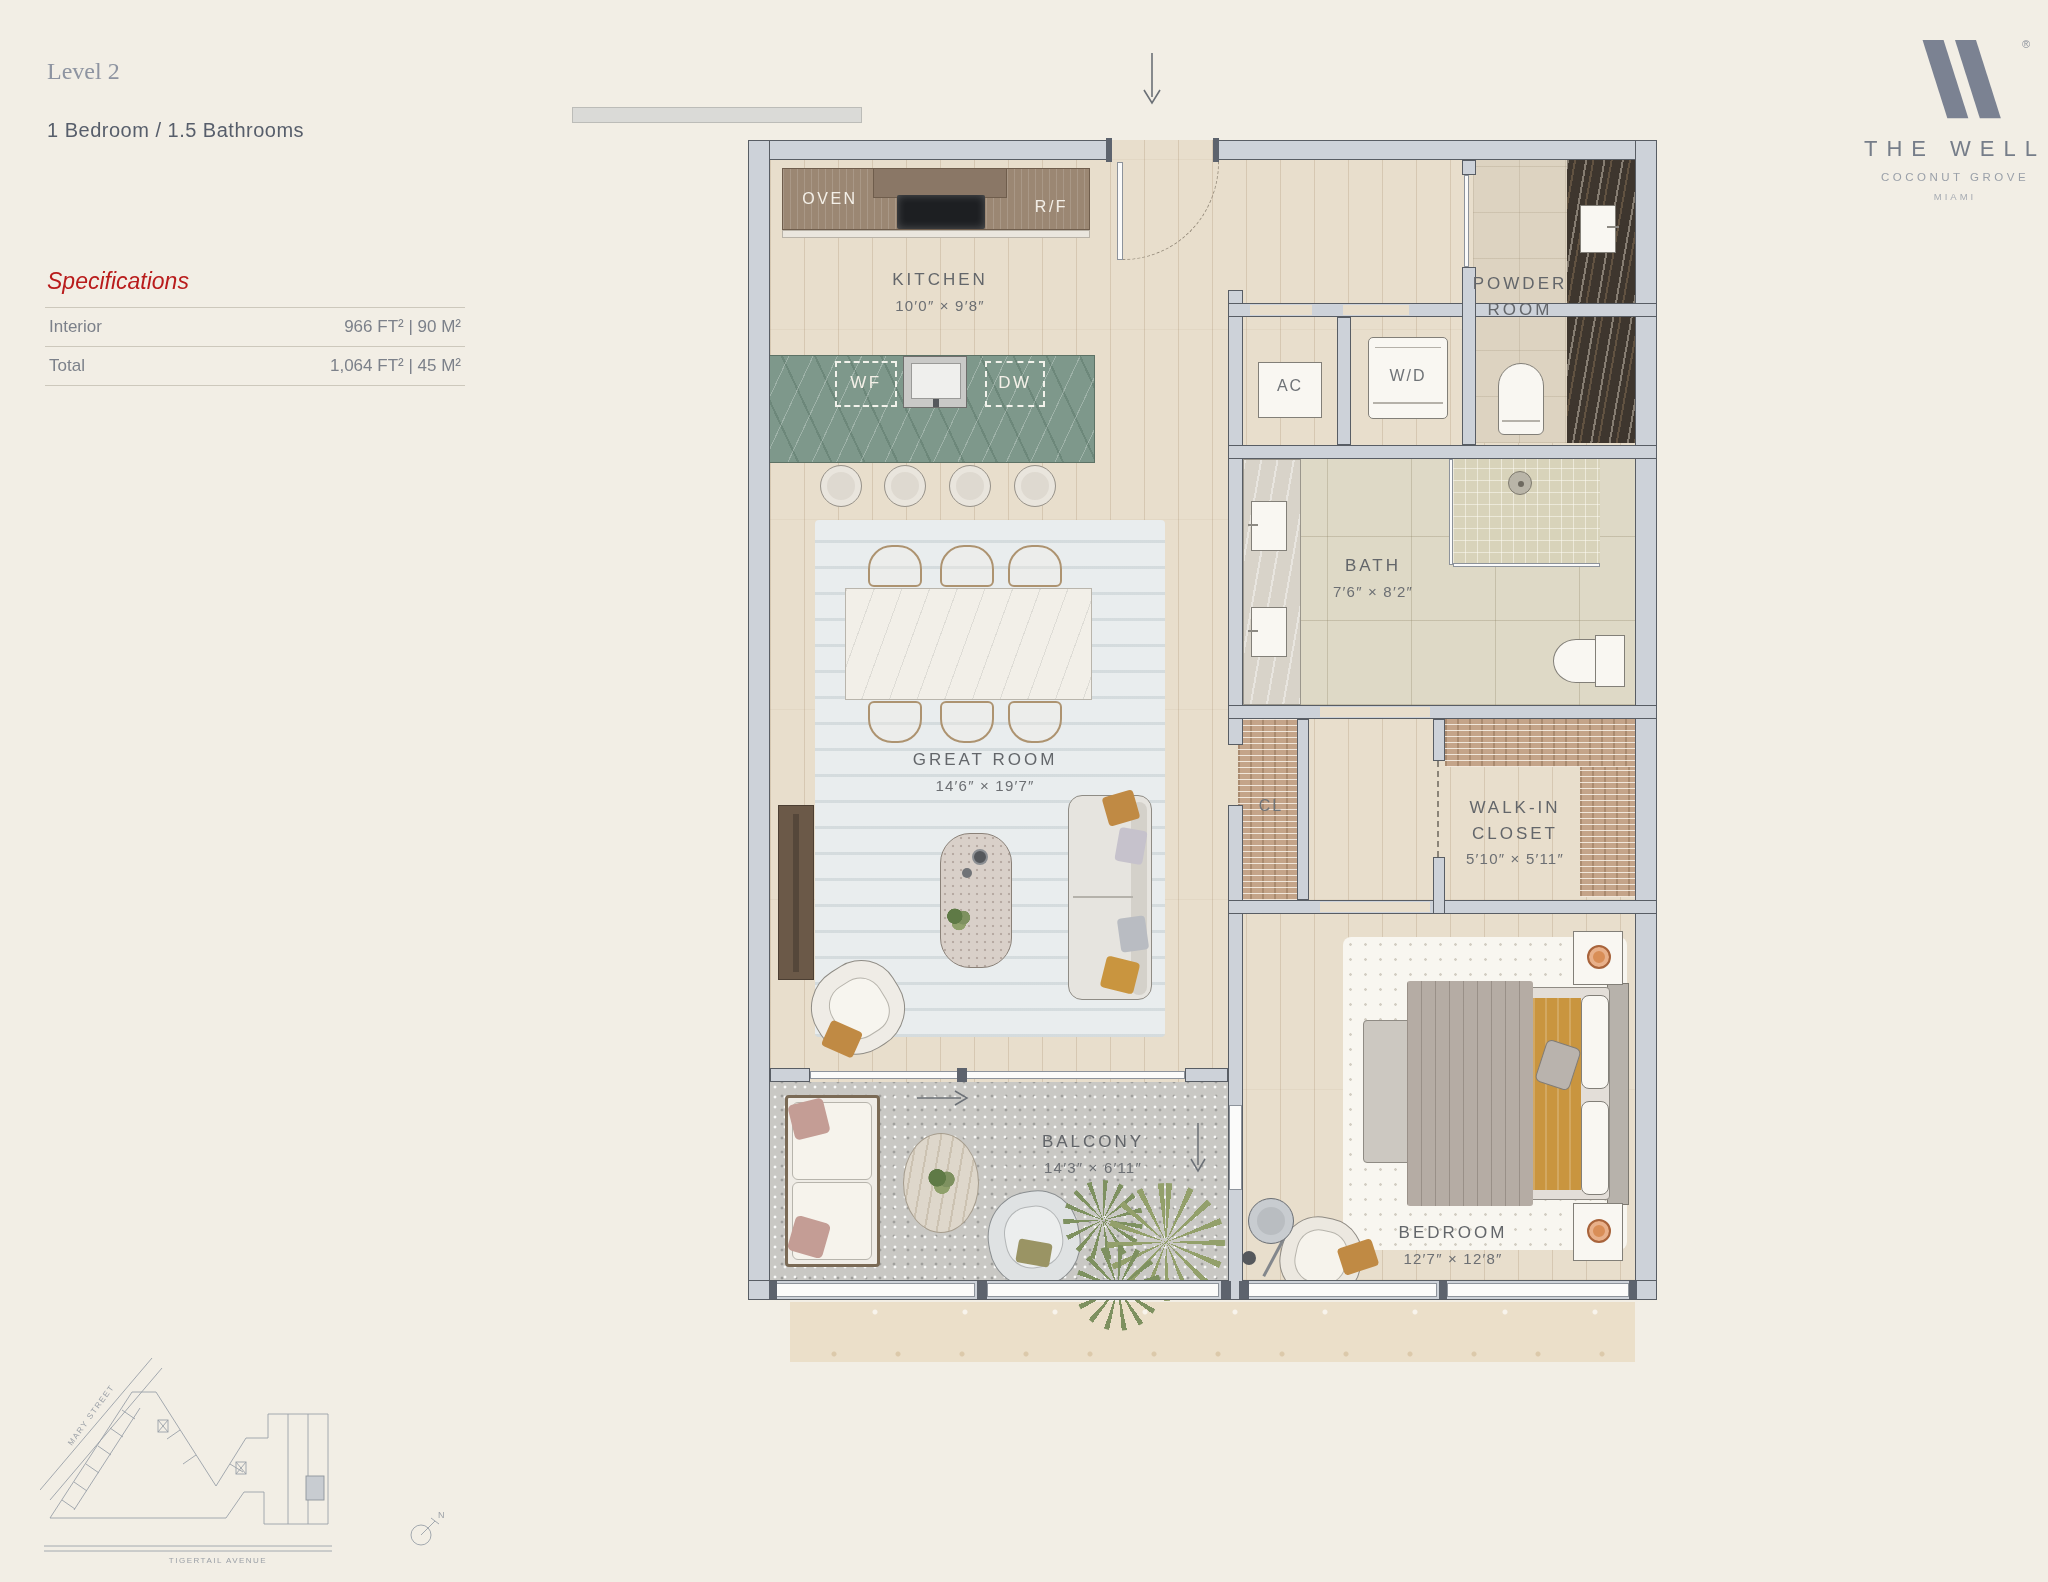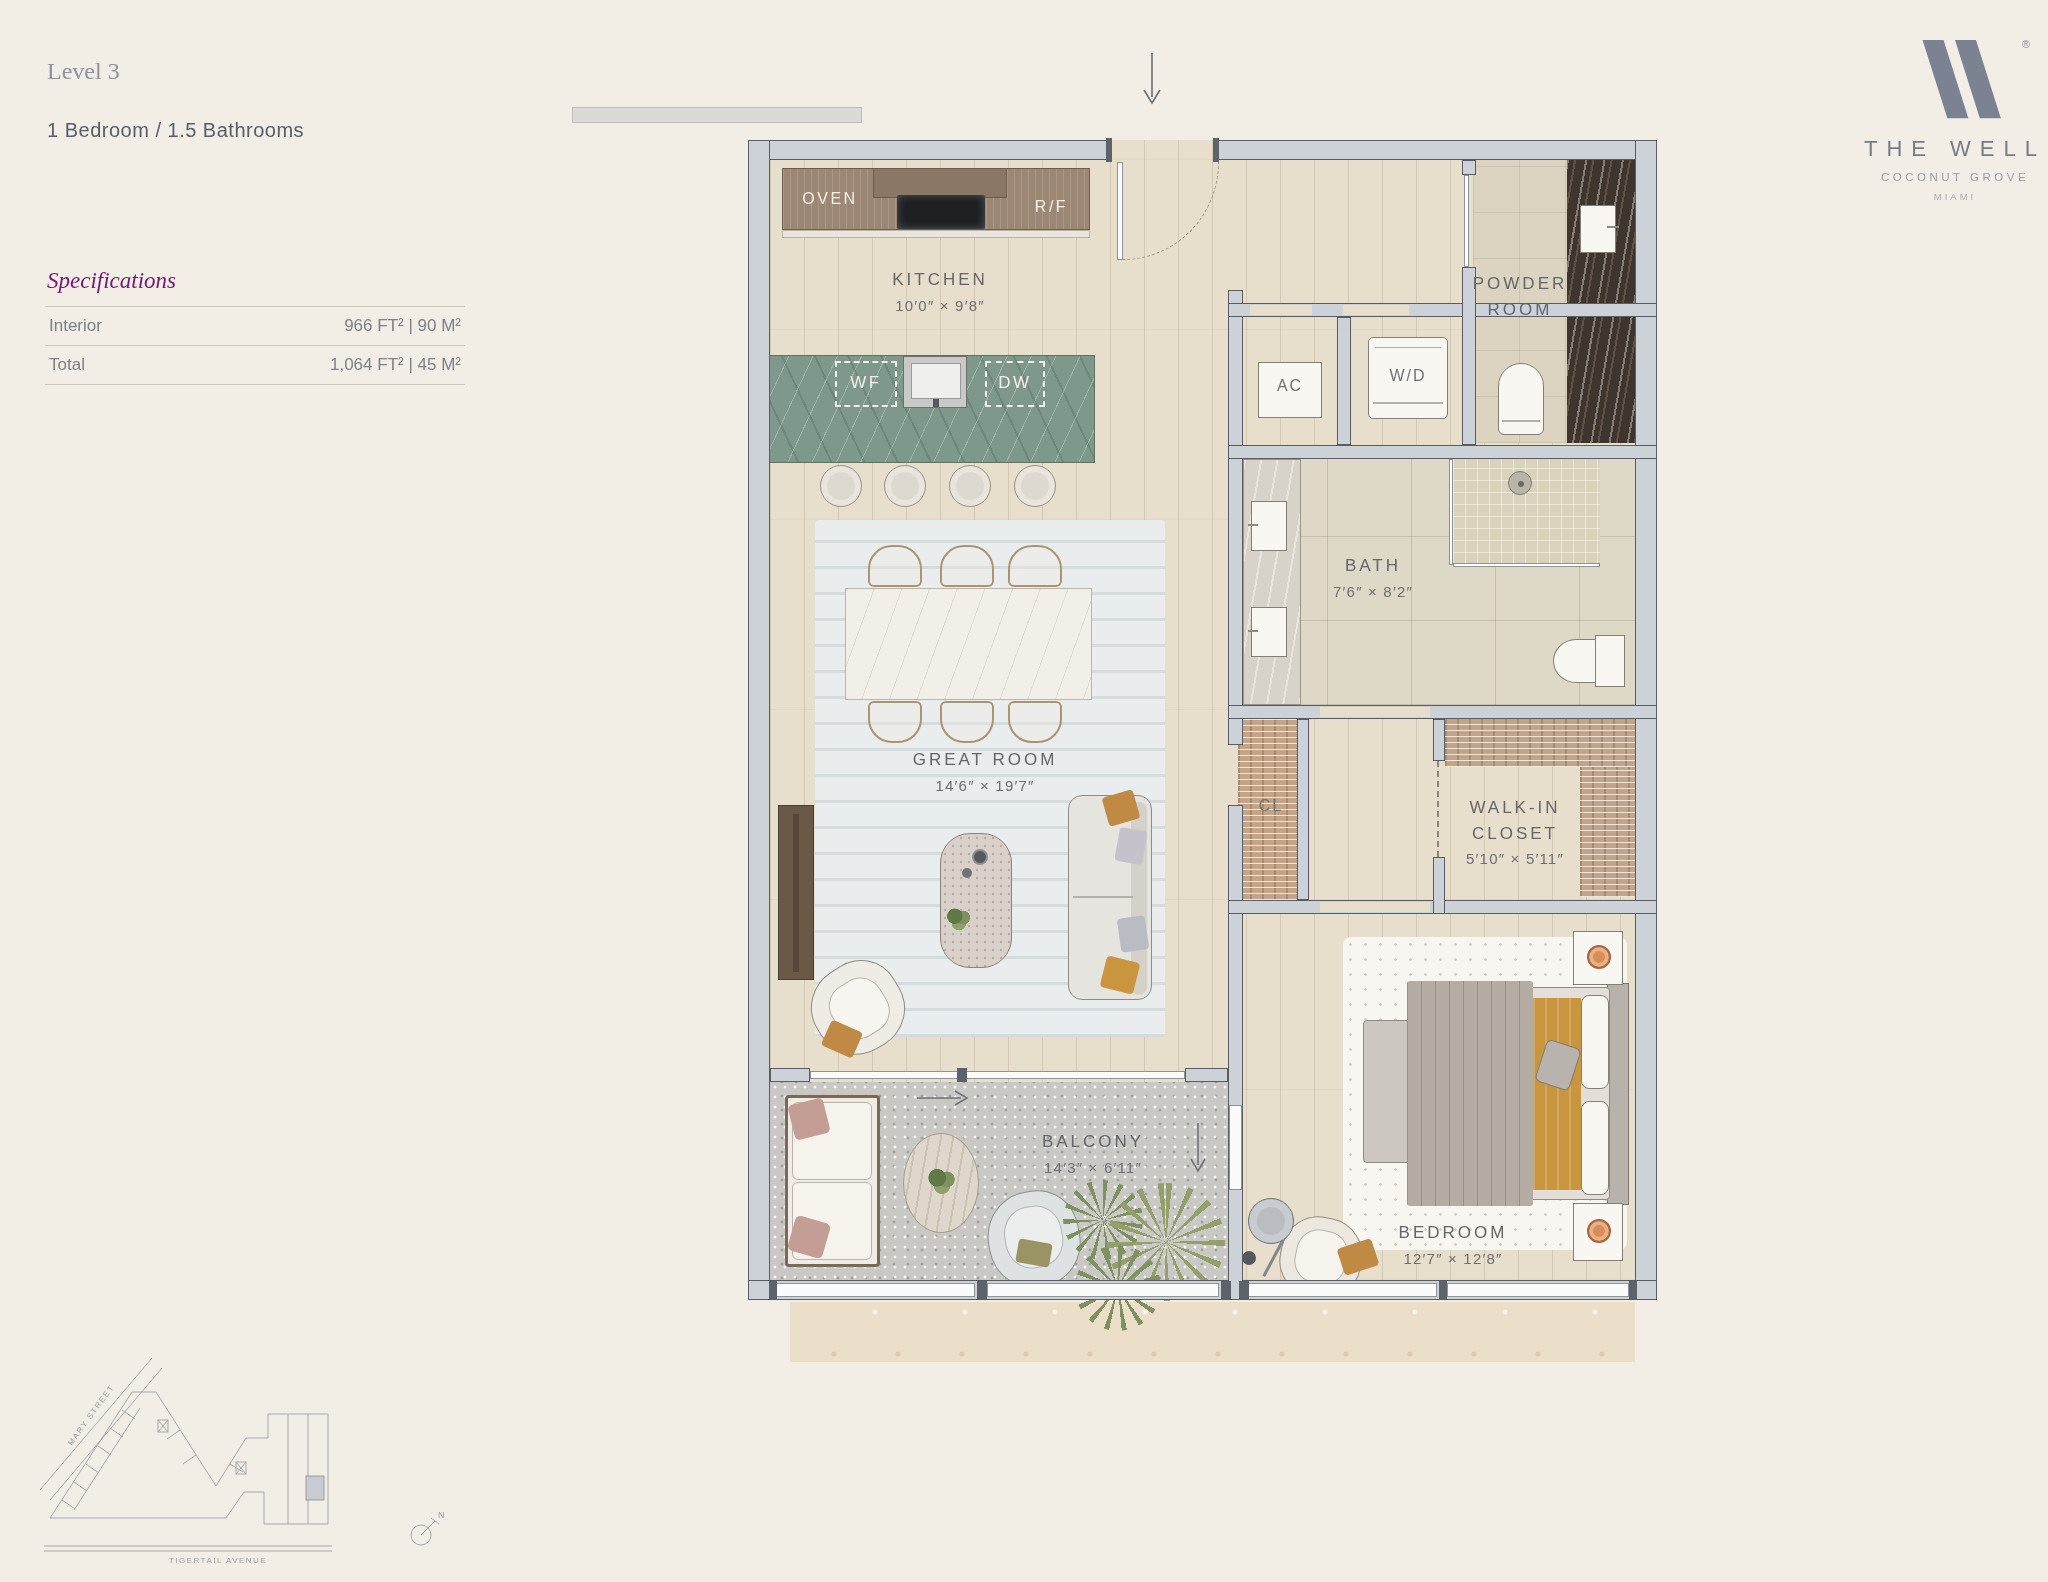--- a/index.html
+++ b/index.html
@@ -6,21 +6,21 @@
   body{background:#f2eee5;font-family:"Liberation Sans",sans-serif}
   .page{position:relative;width:2048px;height:1582px;background:#f2eee5;overflow:hidden}
   .abs{position:absolute;box-sizing:border-box}
   .fp{position:absolute;left:745px;top:105px;width:915px;height:1270px}
   .fp div{position:absolute;box-sizing:border-box}
 
   
   .title{font-family:"Liberation Serif",serif;font-weight:400;font-size:52px;color:#8c92a0;letter-spacing:1px;margin:0}
   .level{font-family:"Liberation Serif",serif;font-size:24px;color:#8e94a1;margin:10px 0 0 2px}
   .config{font-size:20px;color:#575e6b;letter-spacing:.5px;margin:34px 0 0 2px}
-  .spec-title{font-family:Liberation Serif, serif;font-style:italic;font-size:23px;color:#701a75;margin:0 0 12px 2px}
+  .spec-title{font-family:Liberation Sans, sans-serif;font-style:italic;font-size:23px;color:#b91c1c;margin:0 0 12px 2px}
   .spec-row{display:flex;justify-content:space-between;padding:9px 4px;border-top:1px solid #cdc8bc;font-size:17px;color:#7c818a}
   .spec-wrap{border-bottom:1px solid #cdc8bc}
   .rlabel{font-size:17px;letter-spacing:3px;color:#63666a;text-align:center;line-height:1.5;z-index:60}
   .rlabel .dim{display:block;font-size:15px;letter-spacing:1.2px;color:#6c6f73;margin-top:2px}
   .wlabel{color:#f4f0e8;font-size:16px;letter-spacing:2.5px;text-align:center}
   .boxlabel{font-size:16px;letter-spacing:2px;color:#6f7377;text-align:center}
 
   
   .wood{background:#e8decc;background-image:repeating-linear-gradient(90deg,rgba(150,120,85,.22) 0 1px,rgba(0,0,0,0) 1px 34px),repeating-linear-gradient(0deg,rgba(150,120,85,.07) 0 1px,rgba(0,0,0,0) 1px 190px)}
   .stone{background:#ded9c6;background-image:repeating-linear-gradient(90deg,rgba(140,130,100,.3) 0 1px,rgba(0,0,0,0) 1px 84px),repeating-linear-gradient(0deg,rgba(140,130,100,.3) 0 1px,rgba(0,0,0,0) 1px 84px)}
@@ -62,21 +62,21 @@
   
   .keyplan{position:absolute;left:40px;top:1358px;width:440px;height:225px}
   .kp-label{position:absolute;font-size:8px;letter-spacing:1.5px;color:#9ba0a7}
 </style>
 </head>
 <body>
 
 <div class="page">
 
   <div class="abs" style="left:45px;top:48px;width:620px">
-    <div class="level">Level 3</div>
+    <div class="level">Level 2</div>
     <div class="config">1 Bedroom / 1.5 Bathrooms</div>
   </div>
 
   <div class="abs" style="left:45px;top:268px;width:420px">
     <div class="spec-title">Specifications</div>
     <div class="spec-wrap">
       <div class="spec-row">
         <span>Interior</span>
         <span>966 FT²  |  90 M²</span>
       </div>

